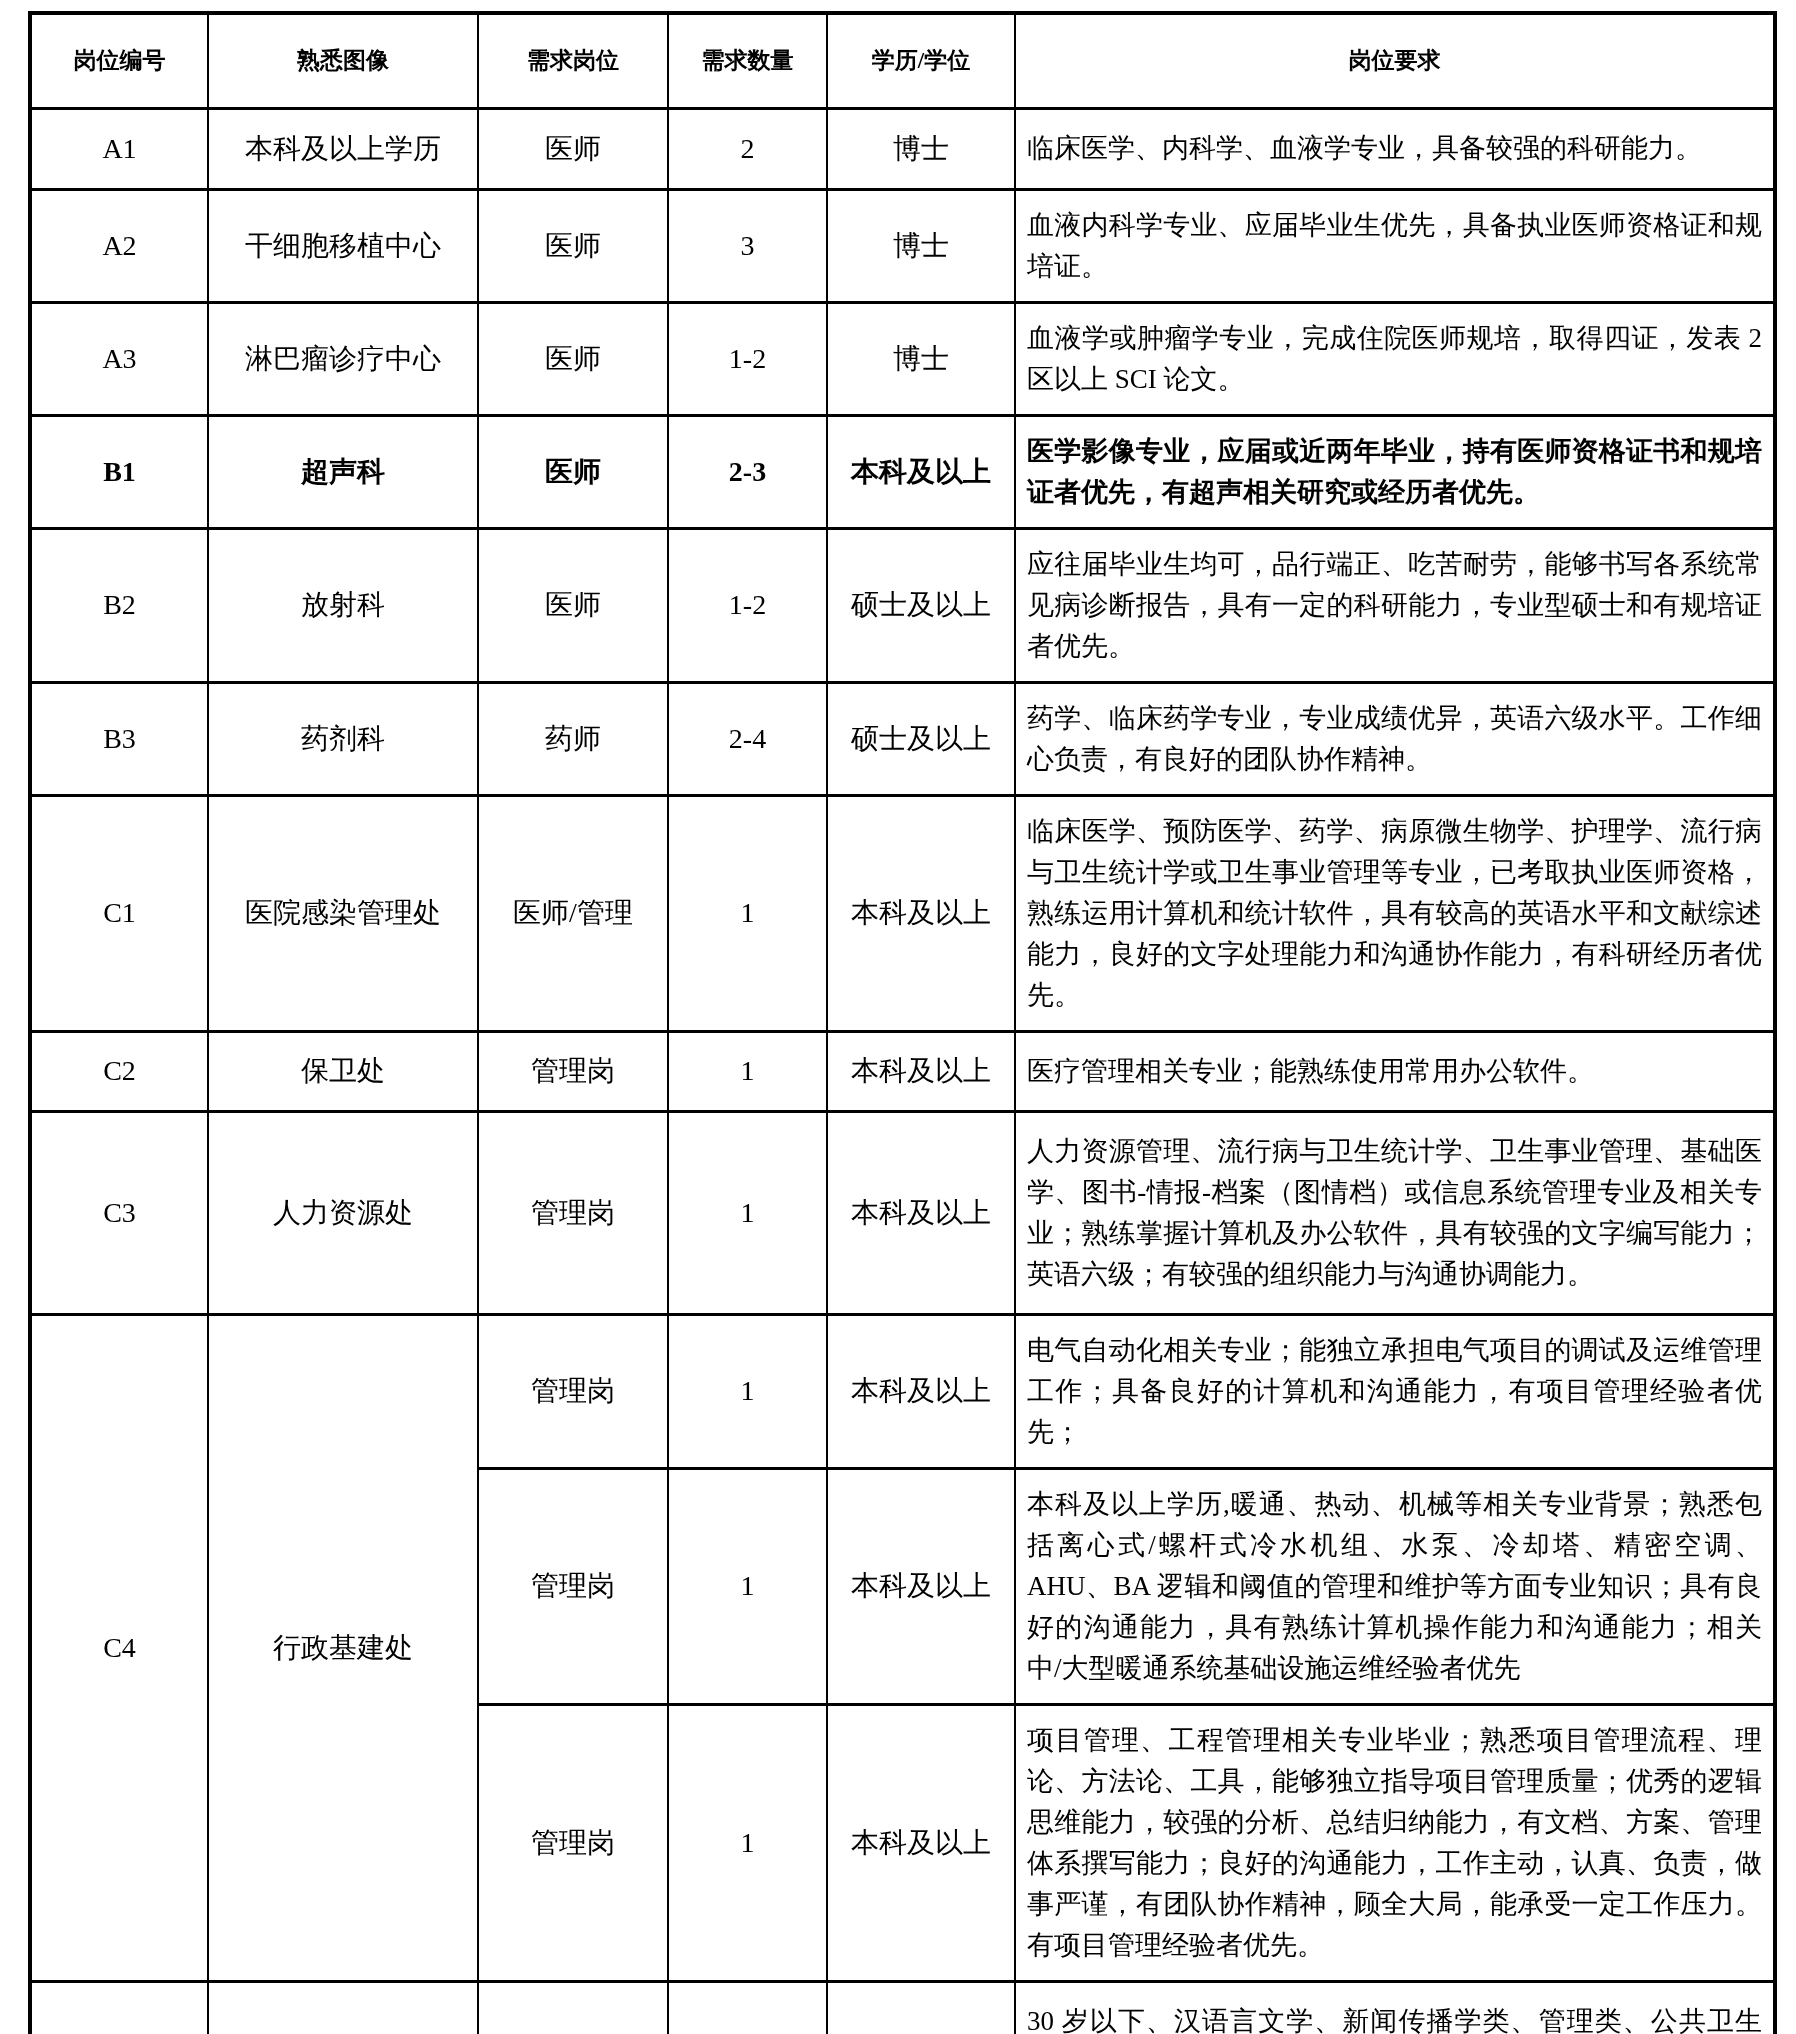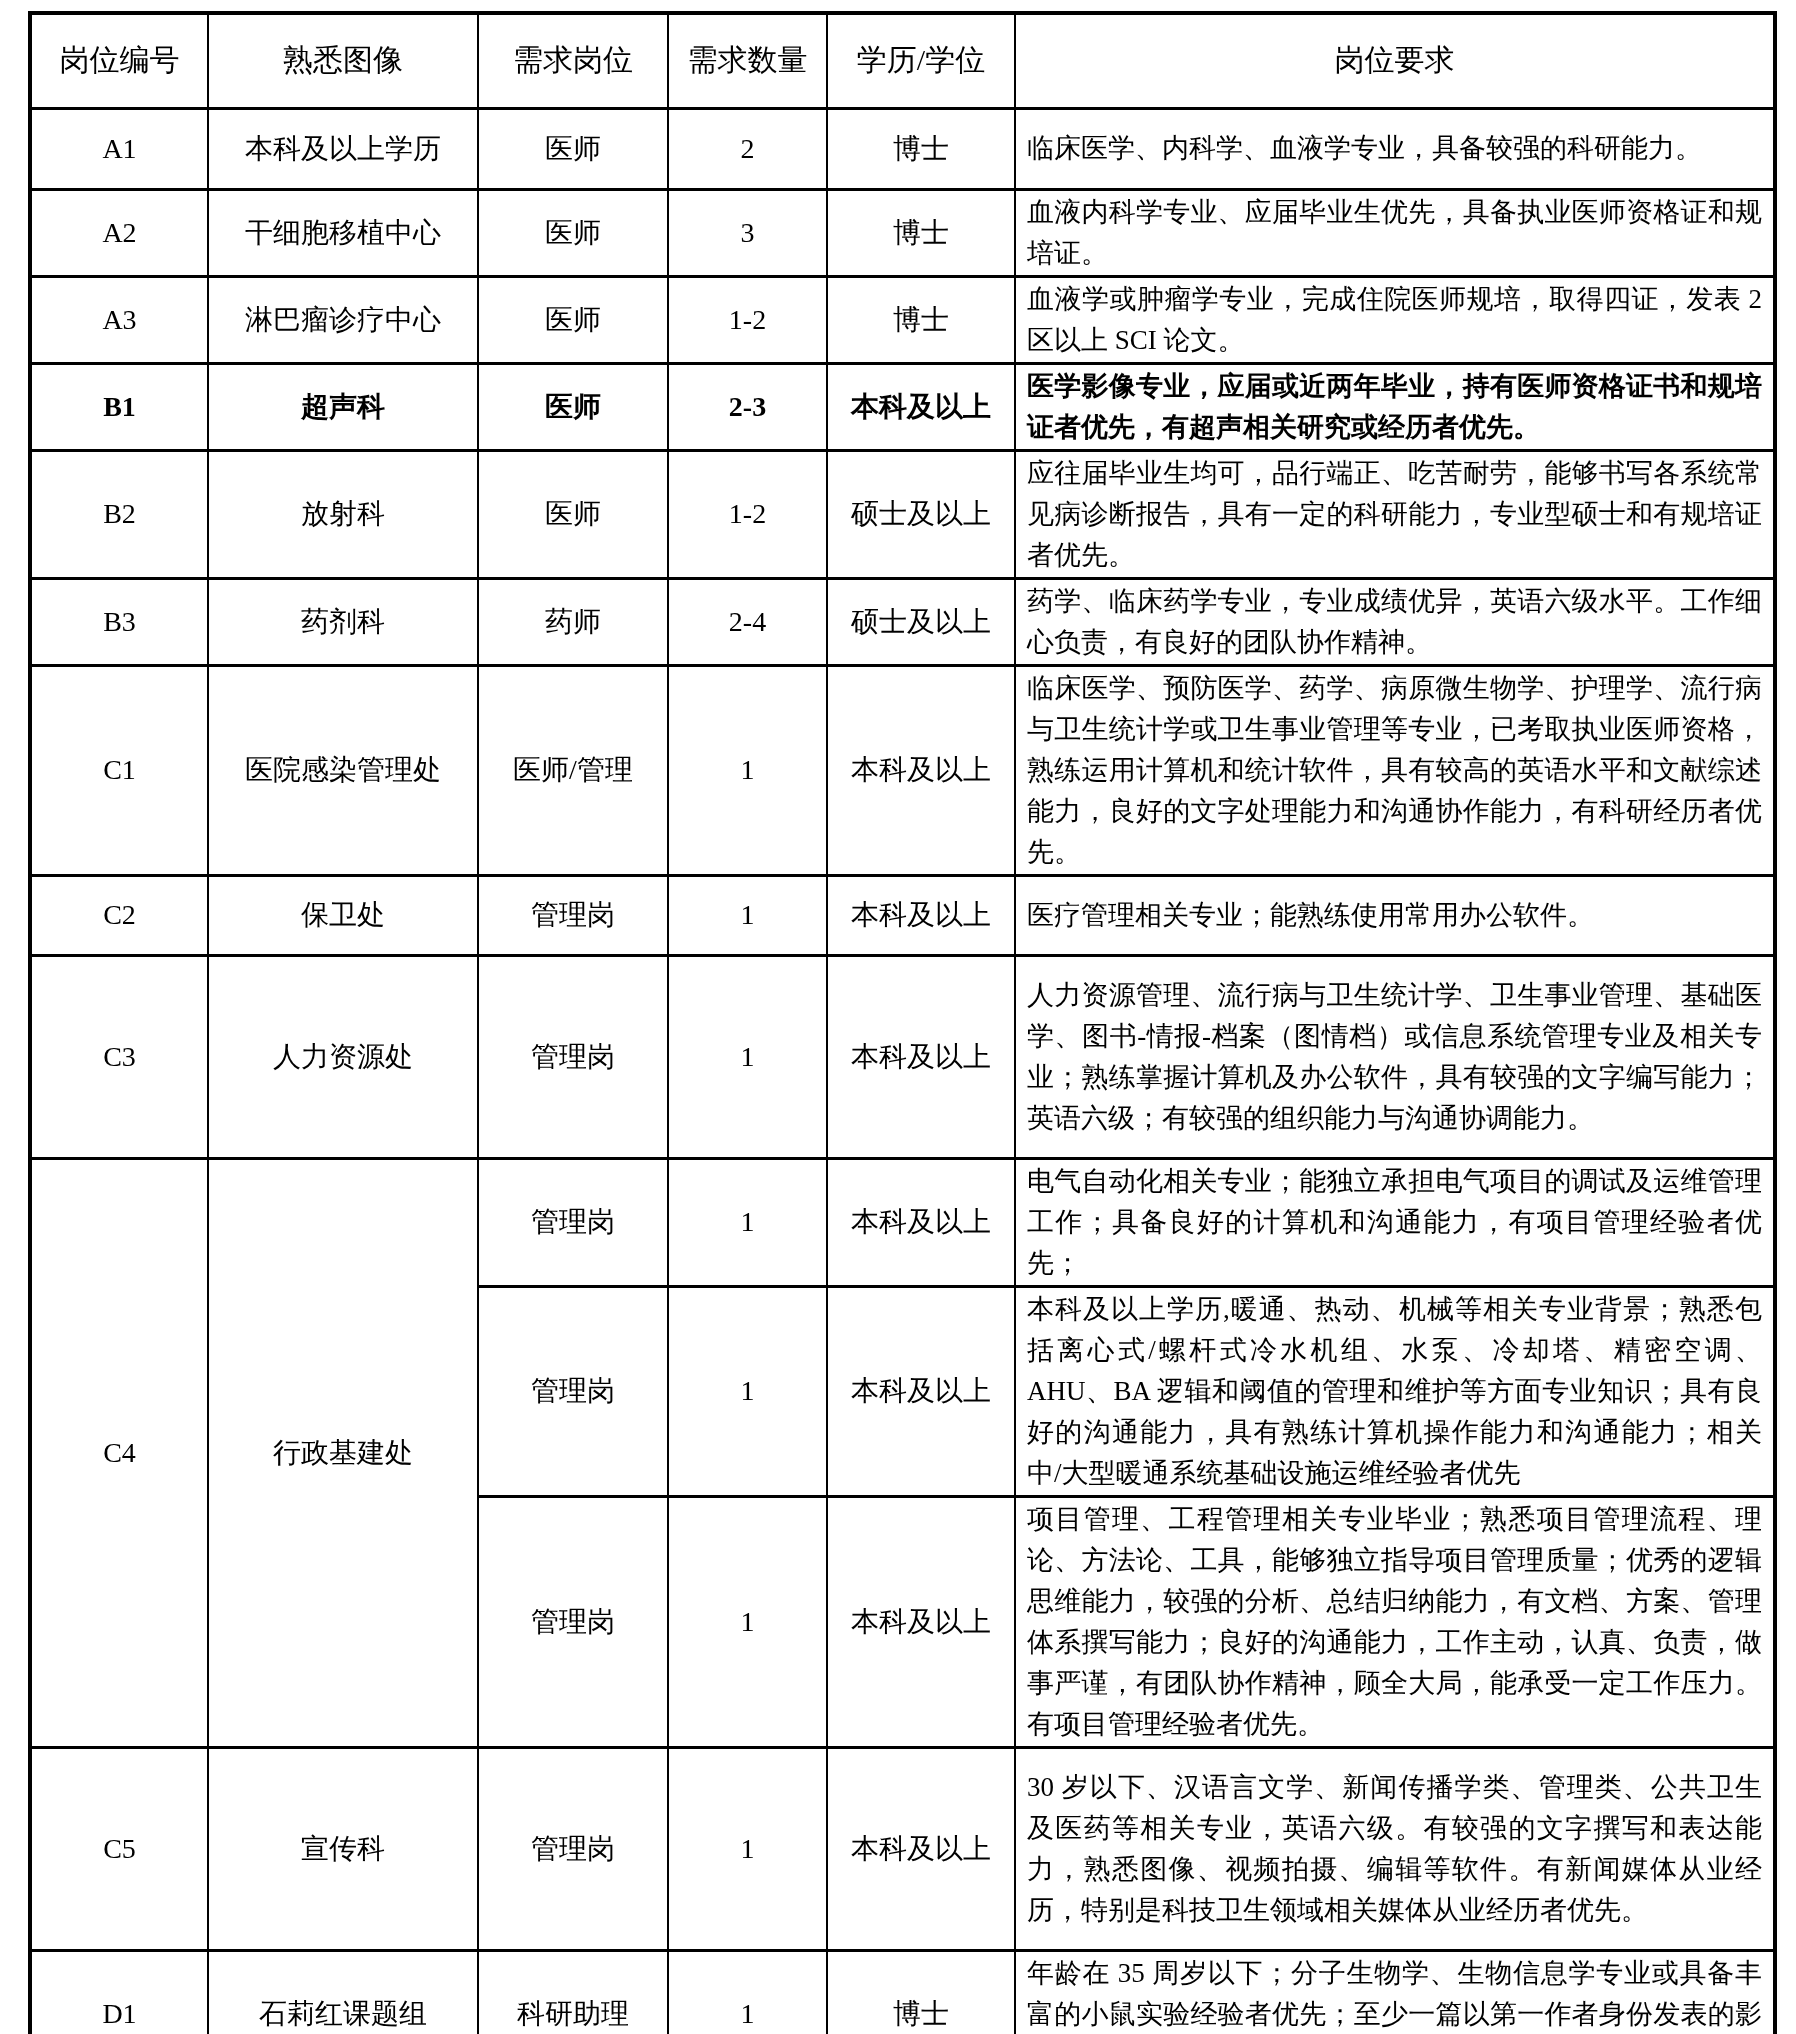--- a/index.html
+++ b/index.html
@@ -36,27 +36,27 @@
     border-left: 2.8px solid #000000;
     border-right: 2.8px solid #000000;
     font-size: 28px;
     vertical-align: middle;
     text-align: center;
     padding: 3.7px 5.5px;
     overflow: hidden;
   }
   thead tr { height: 95px; }
   th {
-    font-weight: normal;
-    font-size: 30px;
+    font-weight: bold;
+    font-size: 23px;
   }
   td.req {
     text-align: justify;
     text-justify: inter-ideograph;
-    padding: 1px 11px;
+    padding: 14px 11px;
     line-height: 41px;
     font-size: 27px;
   }
   
   tbody tr:nth-child(1)  { height: 81px; }
   tbody tr:nth-child(2)  { height: 80px; }
   tbody tr:nth-child(3)  { height: 83px; }
   tbody tr:nth-child(4)  { height: 80px; font-weight: bold; }
   tbody tr:nth-child(5)  { height: 123px; }
   tbody tr:nth-child(6)  { height: 82px; }

